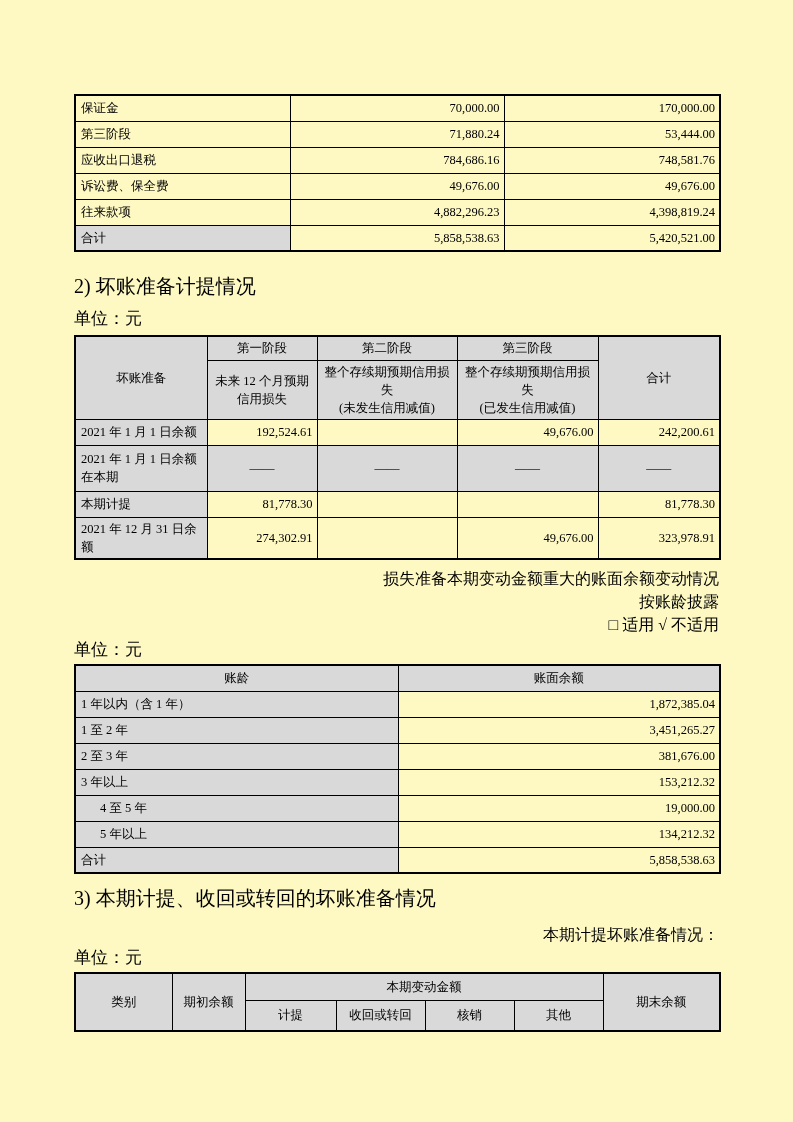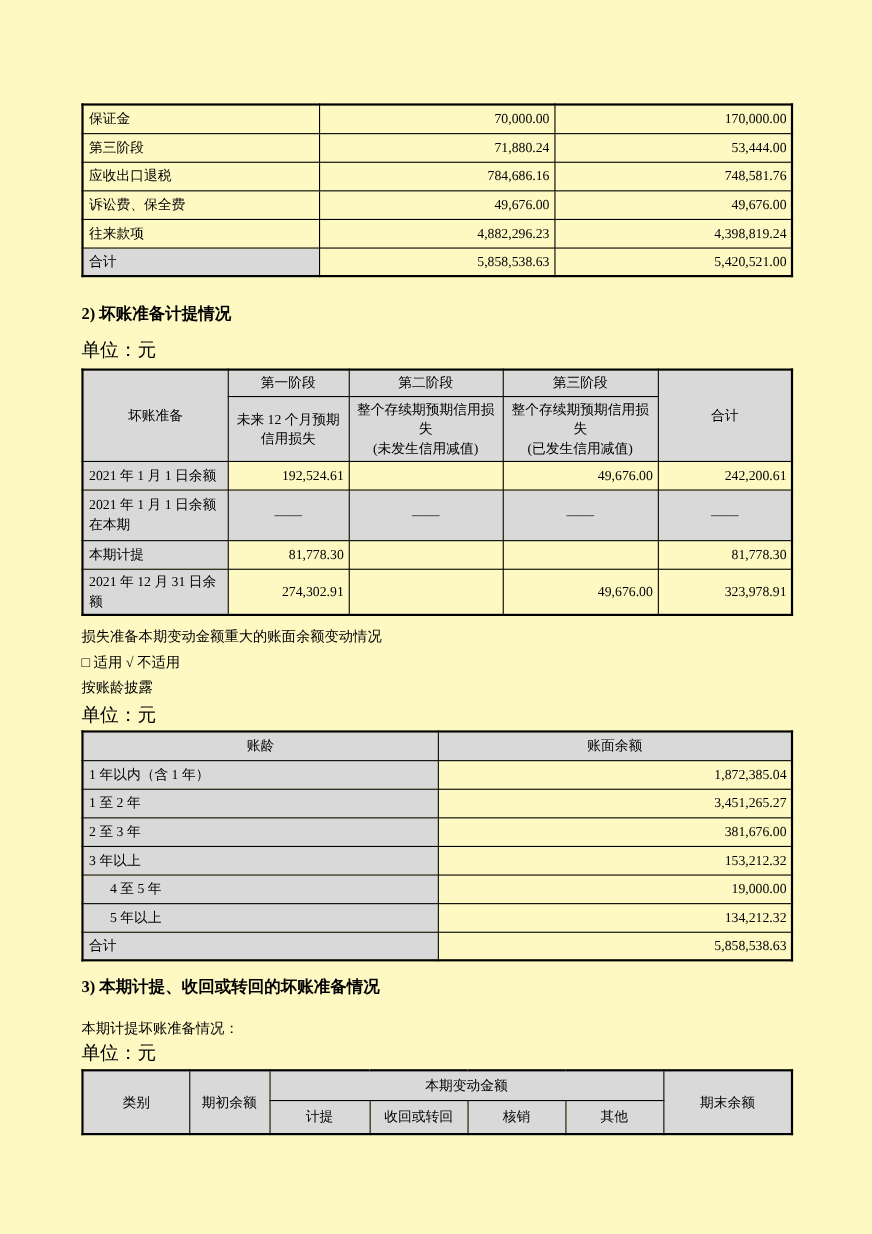--- a/index.html
+++ b/index.html
@@ -43,28 +43,29 @@
   .t2 .hr2 td { height: 46px; }
   .t2 .r1 td { height: 26px; }
   .t2 .r2 td { height: 46px; }
   .t2 .r3 td { height: 26px; }
   .t2 .r4 td { height: 27px; }
   .t3 td { height: 26px; }
   .t4 .hr1 td { height: 27px; margin-top: 24px; }
   .t4 .hr2 td { height: 31px; }
 
   .sec-heading {
-    font-size: 15px;
-    font-weight: bold;
+    font-size: 20px;
+    font-weight: normal;
     margin-top: 24px;
     line-height: 20px;
   }
   .note-line {
-    font-size: 13px;
+    font-size: 16px;
     line-height: 17px;
+    text-align: right;
   }
   .unit-line {
     font-size: 17px;
     line-height: 17px;
     width: 645px;
   }
   .mt14 { margin-top: 14px; }
   .mt10 { margin-top: 10px; }
   .mt8  { margin-top: 8px; }
   .mt6  { margin-top: 6px; }
@@ -165,22 +166,22 @@
       <td class="lbl gray">2021 年 12 月 31 日余额</td>
       <td class="num">274,302.91</td>
       <td class="num"></td>
       <td class="num">49,676.00</td>
       <td class="num">323,978.91</td>
     </tr>
   </tbody>
     </table>
 
   <div class="note-line mt10">损失准备本期变动金额重大的账面余额变动情况</div>
+  <div class="note-line mt6">按账龄披露</div>
   <div class="note-line mt6">□ 适用 √ 不适用</div>
-  <div class="note-line mt6">按账龄披露</div>
   <div class="unit-line mt8">单位：元</div>
 
   <table class="t3 mt6">
     <colgroup>
         <col style="width:323px">
         <col style="width:322px">
       </colgroup>
     <tbody>
         <tr>
       <td class="ctr gray">账龄</td>

